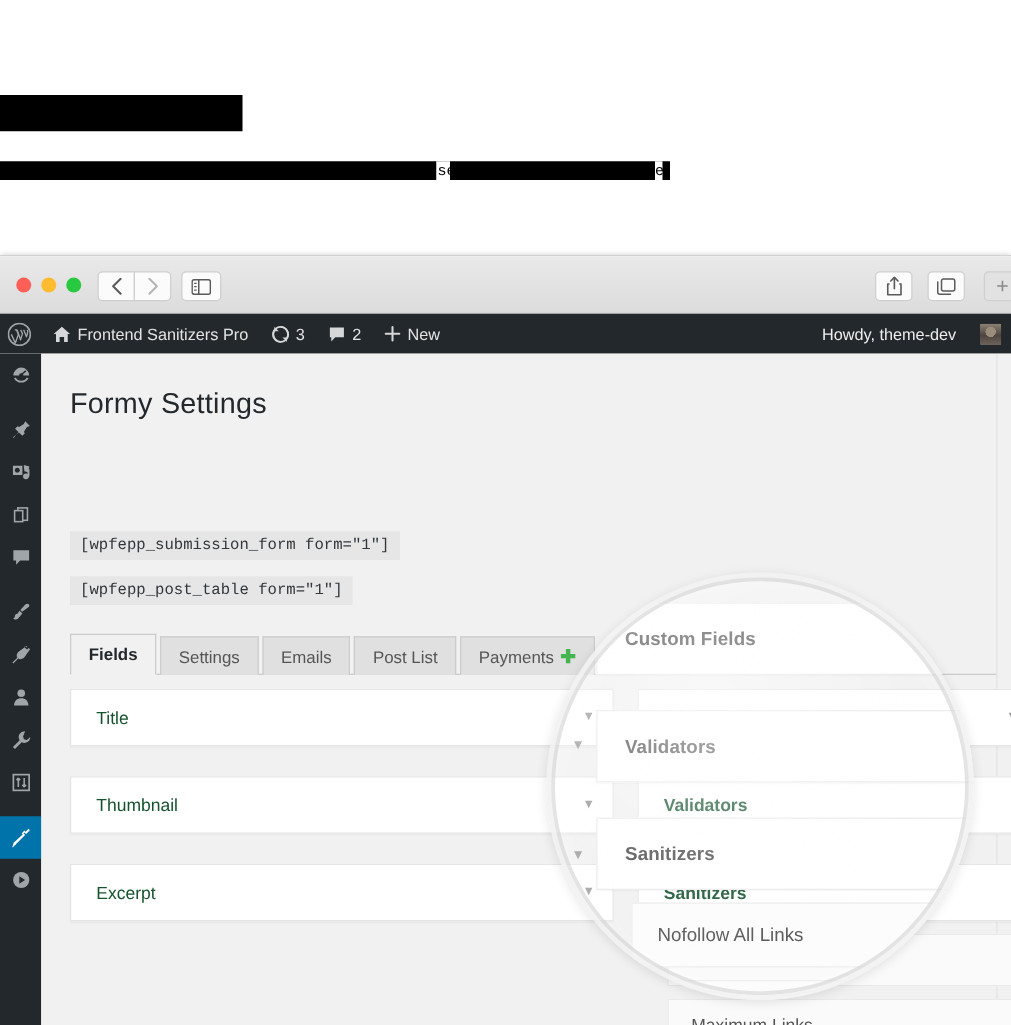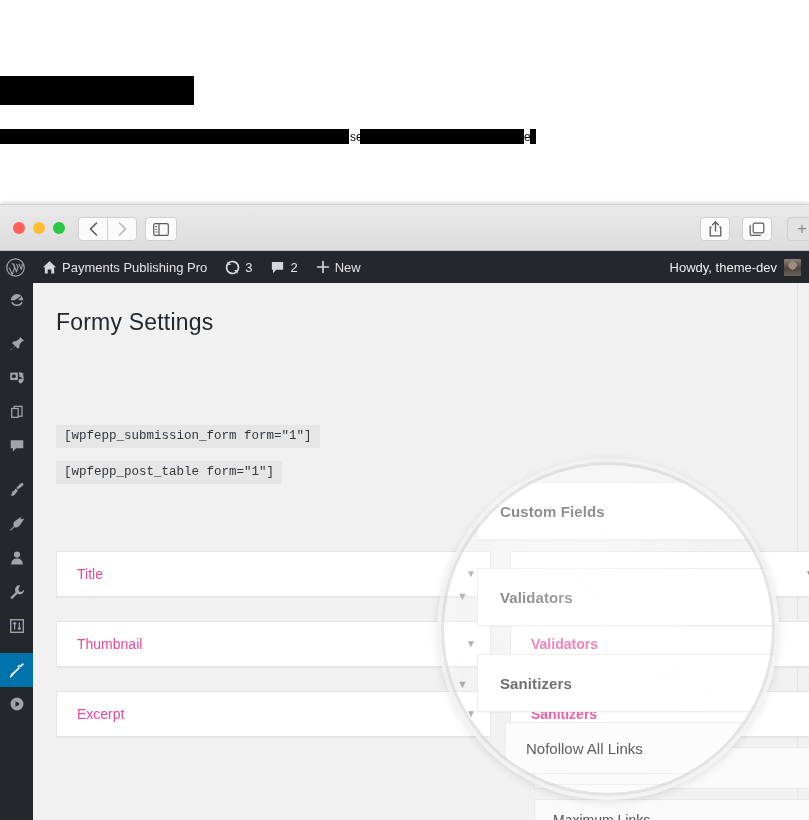--- a/index.html
+++ b/index.html
@@ -12,21 +12,21 @@
   #root { position: relative; width: 809px; height: 820px; }
 
   
   .redact-zone { position: absolute; left: 0; top: 0; width: 809px; height: 210px; background: #fff; }
   .redact-bar { position: absolute; background: #000; }
   #redact-title  { left: 0; top: 76px;  width: 194px; height: 29px; }
   #redact-line   { left: 0; top: 129px; width: 536px; height: 15px; }
   .redact-gap { position: absolute; background: #fff; }
   #gap-a { left: 349px; top: 129px; width: 11px; height: 15px; }
   #gap-b { left: 524px; top: 129px; width: 6px;  height: 15px; }
-  .redact-frag { position: absolute; font-size: 12px; color: #000; font-family: Liberation Sans, sans-serif; }
+  .redact-frag { position: absolute; font-size: 12px; color: #000; font-family: Liberation Mono, monospace; }
 
   
   #browser-window {
     position: absolute; left: 0; top: 204px; width: 809px; height: 616px;
     background: #fff; overflow: hidden;
     box-shadow: 0 -1px 4px rgba(0,0,0,.18);
     border-top: 1px solid #d2d2d2;
   }
   #browser-toolbar {
     position: relative; height: 46px;
@@ -56,21 +56,21 @@
   }
 
   
   #wp-adminbar {
     position: relative; height: 32px; background: #23282d; color: #eee;
     display: flex; align-items: center; font-size: 13px;
   }
   .ab-item { display: flex; align-items: center; gap: 5px; padding: 0 9px; height: 32px; color: #e3e3e3; }
   .ab-item svg { display: block; }
   #ab-wp-logo { padding-left: 6px; padding-right: 8px; }
-  #ab-howdy { margin-left: auto; display:flex; align-items:center; gap:7px; padding-right: 8px; }
+  #ab-howdy { margin-left: auto; display:flex; align-items:center; gap:19px; padding-right: 8px; }
   #ab-avatar {
     width: 17px; height: 17px; border-radius: 1px;
     background:
       radial-gradient(circle at 50% 38%, #9b8c7b 0 30%, transparent 31%),
       linear-gradient(to bottom, #8e8273 0%, #4d4540 55%, #6e635a 100%);
   }
 
   
   #wp-body { position: relative; height: 664px; background: #f1f1f1; }
 
@@ -133,21 +133,21 @@
   .col { position: absolute; top: 268px; }
   #col-left  { left: 23px; width: 435px; }
   #col-right { left: 477px; width: 320px; }
 
   .panel {
     position: relative; background: #fff; border: 1px solid #e5e5e5;
     height: 46px; margin-bottom: 24px;
     display: flex; align-items: center;
     box-shadow: 0 1px 1px rgba(0,0,0,.04);
   }
-  .panel-title { font-size: 14px; color: #ec4899; padding-left: 20px; font-weight: 600; }
+  .panel-title { font-size: 14px; color: #14532d; padding-left: 20px; font-weight: 600; }
   #col-left .panel-title { font-weight: 400; }
   .panel-chevron {
     position: absolute; right: 14px; top: 50%; transform: translateY(-50%);
     color: #999; font-size: 10px; line-height: 1;
   }
   .subpanel {
     background: #fafafa; border: 1px solid #e9e9e9;
     height: 42px; margin: 0 0 10px 24px; width: calc(100% - 24px);
     display: flex; align-items: center;
   }
@@ -245,21 +245,21 @@
       <div class="ab-item" id="ab-wp-logo">
         <svg width="19" height="19" viewBox="0 0 20 20">
           <circle cx="10" cy="10" r="9.2" fill="none" stroke="#a0a5aa" stroke-width="1.3"></circle>
           <path d="M3.2 10 L6.6 17.3 L9.1 10.2 L7.6 6.2 L6.1 6.2 M8.1 6.2 L11 14.6 L12.6 9.4 L11.1 6.2 M13.6 6.2 L16 12 L17 8.4 C17.2 7.4 16.6 6.2 16.6 6.2" fill="none" stroke="#a0a5aa" stroke-width="1.15" stroke-linejoin="round"></path>
         </svg>
       </div>
       <div class="ab-item">
         <svg width="15" height="15" viewBox="0 0 16 16">
           <path d="M8 1.4 L15 7.6 H13 V14.4 H9.9 V10.2 H6.1 V14.4 H3 V7.6 H1 Z" fill="#d5d7d9"></path>
         </svg>
-        <span>Payments Publishing Pro</span>
+        <span>Frontend Sanitizers Pro</span>
       </div>
       <div class="ab-item">
         <svg width="15" height="15" viewBox="0 0 16 16">
           <path d="M8 1.6 A6.4 6.4 0 1 1 2.4 5" fill="none" stroke="#d5d7d9" stroke-width="1.55"></path>
           <path d="M8 14.4 A6.4 6.4 0 1 1 13.6 11" fill="none" stroke="#d5d7d9" stroke-width="1.55"></path>
           <path d="M2.6 1.4 L2.6 5.4 L6.4 5.4 Z" fill="#d5d7d9"></path>
           <path d="M13.4 14.6 L13.4 10.6 L9.6 10.6 Z" fill="#d5d7d9"></path>
         </svg>
         <span>3</span>
       </div>
@@ -370,20 +370,38 @@
       </div>
 
       <div id="wp-content-wrap">
         <div id="content-edge"></div>
 
         <h1 id="page-title">Formy Settings</h1>
 
         <code class="shortcode" id="shortcode-1">[wpfepp_submission_form form="1"]</code>
         <code class="shortcode" id="shortcode-2">[wpfepp_post_table form="1"]</code>
 
+        <div id="tab-bar">
+          <div class="tab active">
+            <span>Fields</span>
+          </div>
+          <div class="tab">
+            <span>Settings</span>
+          </div>
+          <div class="tab">
+            <span>Emails</span>
+          </div>
+          <div class="tab">
+            <span>Post List</span>
+          </div>
+          <div class="tab">
+            <span>Payments</span>
+            <span class="plus-badge">✚</span>
+          </div>
+        </div>
 
         <div class="col" id="col-left">
           <div class="panel">
             <span class="panel-title">Title</span>
             <span class="panel-chevron">▼</span>
           </div>
           <div class="panel">
             <span class="panel-title">Thumbnail</span>
             <span class="panel-chevron">▼</span>
           </div>

